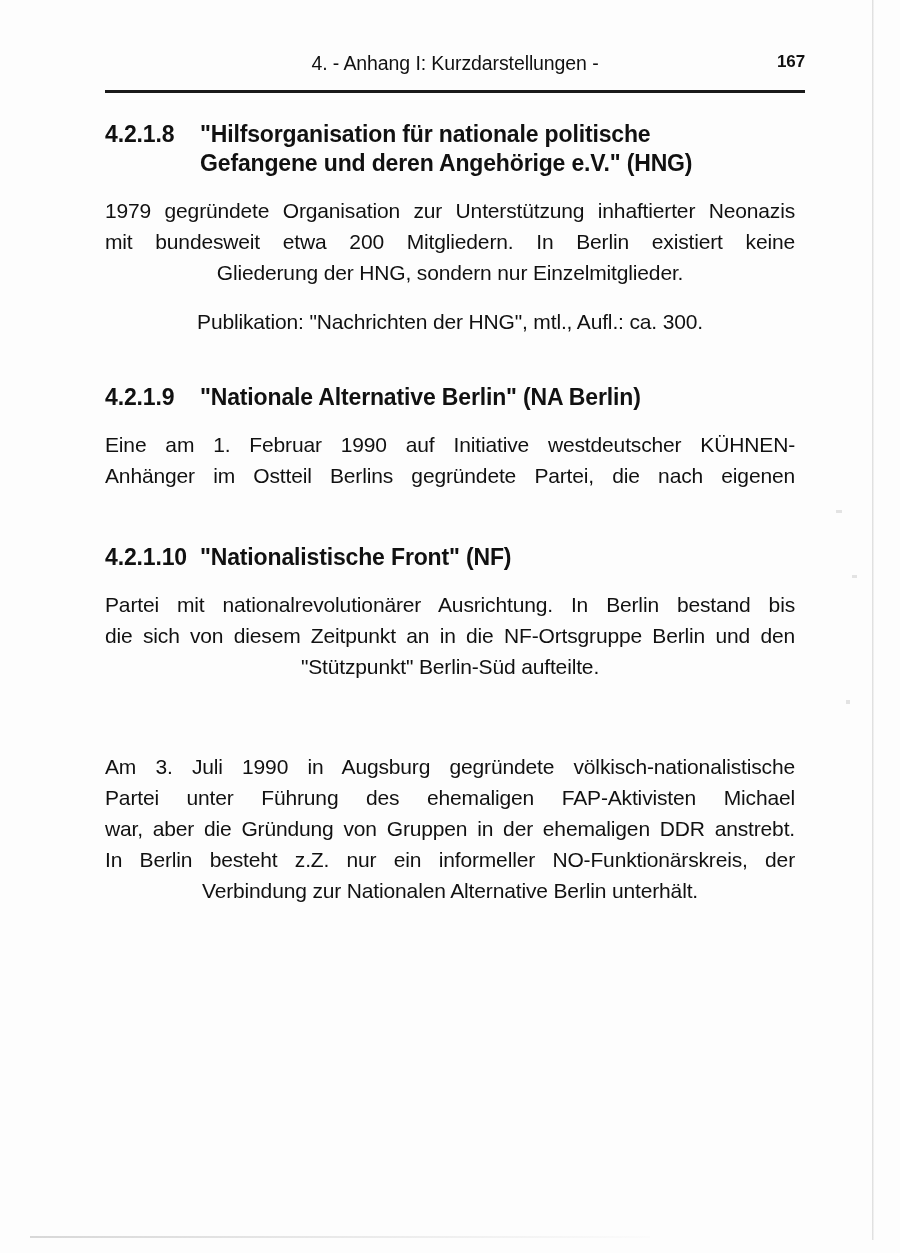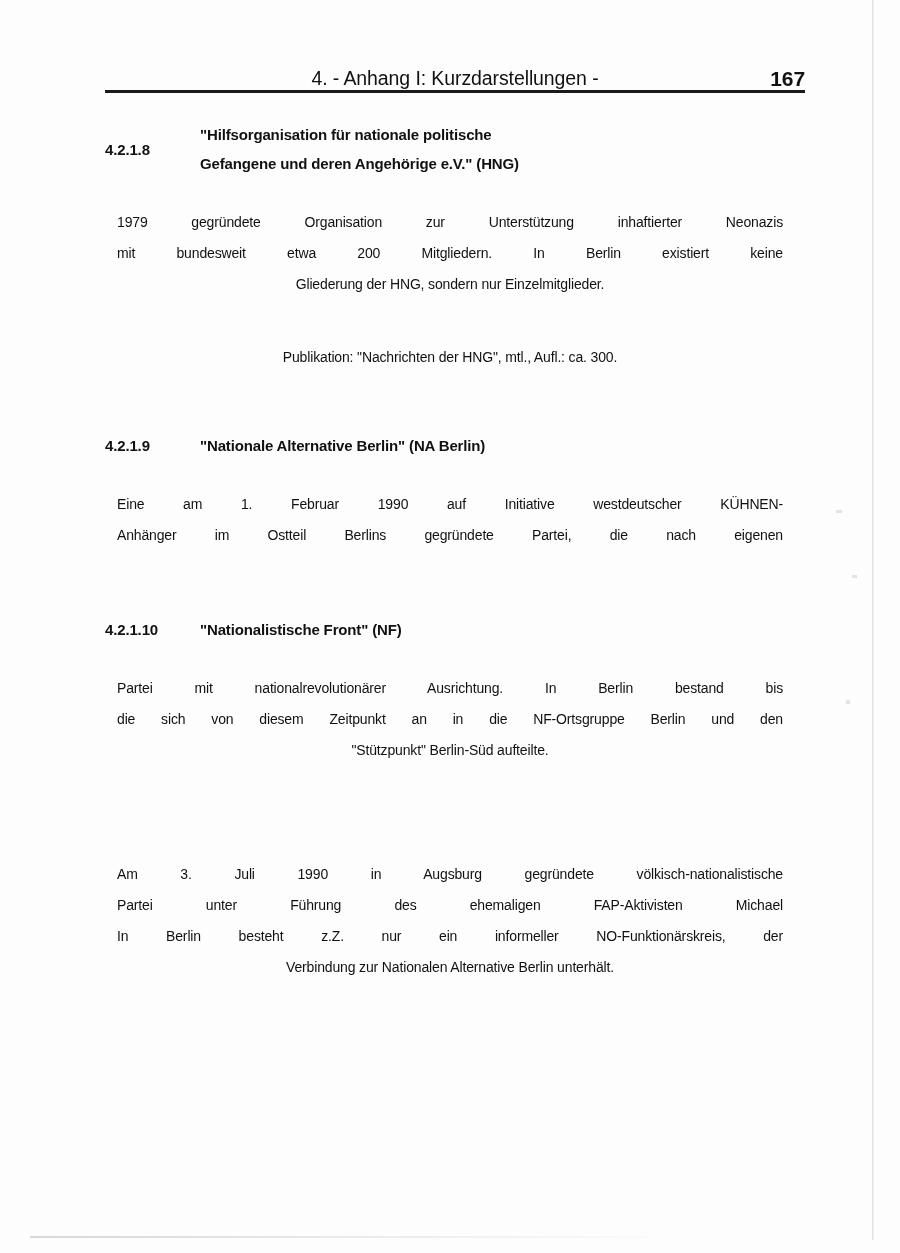--- a/index.html
+++ b/index.html
@@ -43,36 +43,36 @@
   .scan-speck {
     position: absolute;
     background: rgba(170,170,170,0.30);
     pointer-events: none;
   }
 
   
   .running-head {
     position: absolute;
     left: 105px;
-    top: 67px;
+    top: 52px;
     width: 700px;
     display: flex;
     align-items: baseline;
     justify-content: center;
     font-size: 19.5px;
     letter-spacing: -0.1px;
   }
   .running-head-title {
     white-space: nowrap;
   }
   .running-head-folio {
     position: absolute;
     right: 0;
     font-weight: bold;
-    font-size: 21px;
+    font-size: 17px;
   }
   .head-rule {
     position: absolute;
     left: 105px;
     top: 90px;
     width: 700px;
     height: 2.5px;
     background: #1a1a1a;
   }
 
@@ -83,44 +83,44 @@
     top: 120px;
     width: 690px;
   }
 
   .section {
     margin: 0;
   }
 
   .sec-heading {
     display: flex;
-    align-items: center;
+    align-items: flex-start;
     font-weight: bold;
-    font-size: 15px;
+    font-size: 23px;
     line-height: 29px;
     letter-spacing: -0.15px;
   }
   .sec-number {
     flex: 0 0 95px;
     white-space: nowrap;
   }
   .sec-title {
     flex: 1 1 auto;
   }
   .sec-title-line {
     display: block;
     white-space: pre;
   }
 
   .para {
-    font-size: 14px;
+    font-size: 21px;
     line-height: 31px;
     text-align: justify;
     letter-spacing: -0.15px;
-    margin: 12px;
+    margin: 0;
     -webkit-hyphens: none;
     hyphens: none;
   }
   .para-line {
     display: block;
     white-space: pre;
   }
   
   .para-line.justify {
     text-align: justify;
@@ -209,19 +209,20 @@
       </p>
     </div>
 
     <div class="gap-section-wide"></div>
 
     <div class="section">
       <div class="gap-after-heading"></div>
       <p class="para">
         <span class="para-line justify">Am 3. Juli 1990 in Augsburg gegründete völkisch-nationalistische</span>
         <span class="para-line justify">Partei unter Führung des ehemaligen FAP-Aktivisten Michael</span>
+        <span class="para-line justify">war, aber die Gründung von Gruppen in der ehemaligen DDR anstrebt.</span>
         <span class="para-line justify">In Berlin besteht z.Z. nur ein informeller NO-Funktionärskreis, der</span>
         <span class="para-line last">Verbindung zur Nationalen Alternative Berlin unterhält.</span>
       </p>
     </div>
 
   </div>
 </div>
 
 </body></html>

